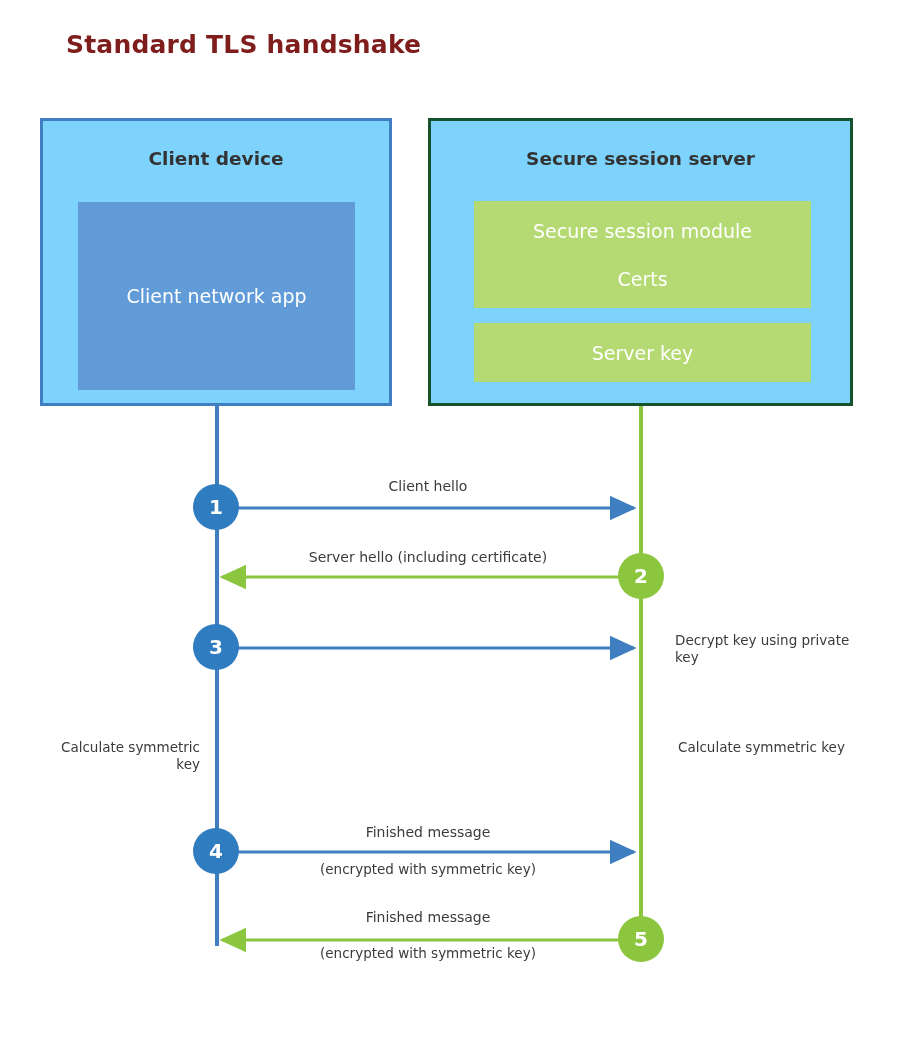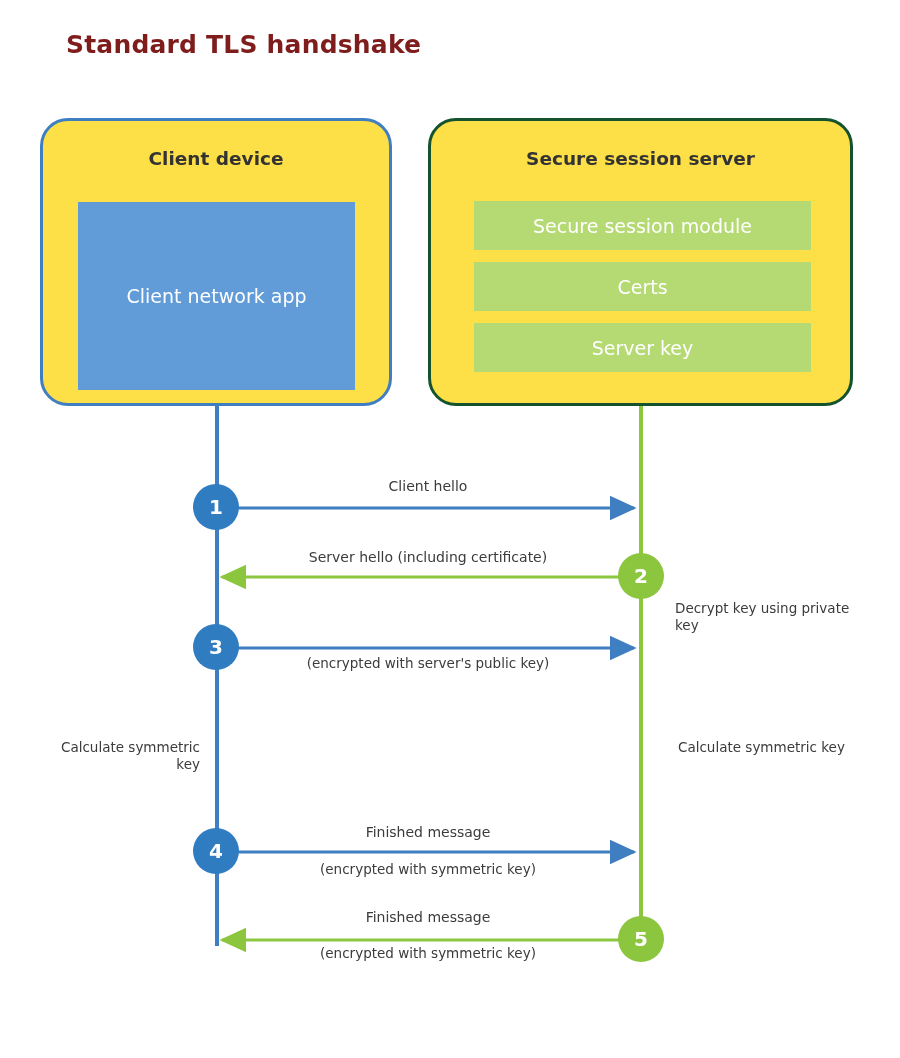--- a/index.html
+++ b/index.html
@@ -28,23 +28,22 @@
     font-weight: 700;
     color: #7f1d1d;
     letter-spacing: 0.2px;
     white-space: nowrap;
     margin-left: 28px;
   }
 
   
   .entity-box {
     position: absolute;
-    background: #fde047;
+    background: #7dd3fc;
     box-sizing: border-box;
-    border-radius: 28px;
   }
   #client-box {
     left: 40px;
     top: 118px;
     width: 352px;
     height: 288px;
     border: 3px solid #3f7ec0;
   }
   #server-box {
     left: 428px;
@@ -79,35 +78,35 @@
     font-size: 19px;
     font-weight: 400;
     text-align: center;
     line-height: 1.38;
     max-width: 180px;
   }
   .server-bar {
     position: absolute;
     left: 43px;
     width: 337px;
-    height: 49px;
+    height: 59px;
     background: #b5da74;
     display: flex;
     align-items: center;
     justify-content: center;
   }
   .server-bar .bar-label {
     color: #ffffff;
     font-size: 19px;
     font-weight: 400;
     text-align: center;
     white-space: nowrap;
   }
   #server-bar-0 { top: 80px; }
-  #server-bar-1 { top: 141px; }
+  #server-bar-1 { top: 128px; }
   #server-bar-2 { top: 202px; }
 
   
   .lifeline {
     position: absolute;
     width: 4px;
   }
   #client-lifeline {
     left: 215px;
     top: 406px;
@@ -178,21 +177,21 @@
 
   #label-client-hello      { left: 228px; top: 478px; width: 400px; }
   #label-server-hello      { left: 228px; top: 549px; width: 400px; }
   #label-key-info          { left: 228px; top: 620px; width: 400px; }
   #label-key-info-sub      { left: 228px; top: 655px; width: 400px; }
   #label-finished-1        { left: 228px; top: 824px; width: 400px; }
   #label-finished-1-sub    { left: 228px; top: 861px; width: 400px; }
   #label-finished-2        { left: 228px; top: 909px; width: 400px; }
   #label-finished-2-sub    { left: 228px; top: 945px; width: 400px; }
 
-  #note-decrypt        { left: 675px; top: 600px; width: 190px; }
+  #note-decrypt        { left: 675px; top: 632px; width: 190px; }
   #note-calc-client    { left: 40px;  top: 739px; width: 160px; }
   #note-calc-server    { left: 678px; top: 739px; width: 190px; }
 </style>
 </head>
 <body>
 
 <div id="diagram-root">
 
   <div class="page-title">Standard TLS handshake</div>
 
@@ -253,21 +252,20 @@
     <span>4</span>
   </div>
   <div class="step-circle server" id="step-5">
     <span>5</span>
   </div>
 
   <div class="msg-label msg-primary" id="label-client-hello">Client hello</div>
 
   <div class="msg-label msg-primary" id="label-server-hello">Server hello (including certificate)</div>
 
-  <div class="msg-label msg-secondary" id="label-key-info-sub">(encrypted with server's public key)</div>
 
   <div class="msg-label msg-primary" id="label-finished-1">Finished message</div>
   <div class="msg-label msg-secondary" id="label-finished-1-sub">(encrypted with symmetric key)</div>
 
   <div class="msg-label msg-primary" id="label-finished-2">Finished message</div>
   <div class="msg-label msg-secondary" id="label-finished-2-sub">(encrypted with symmetric key)</div>
 
   <div class="side-note left-align" id="note-decrypt">Decrypt key using private key</div>
 
   <div class="side-note right-align" id="note-calc-client">Calculate symmetric key</div>

